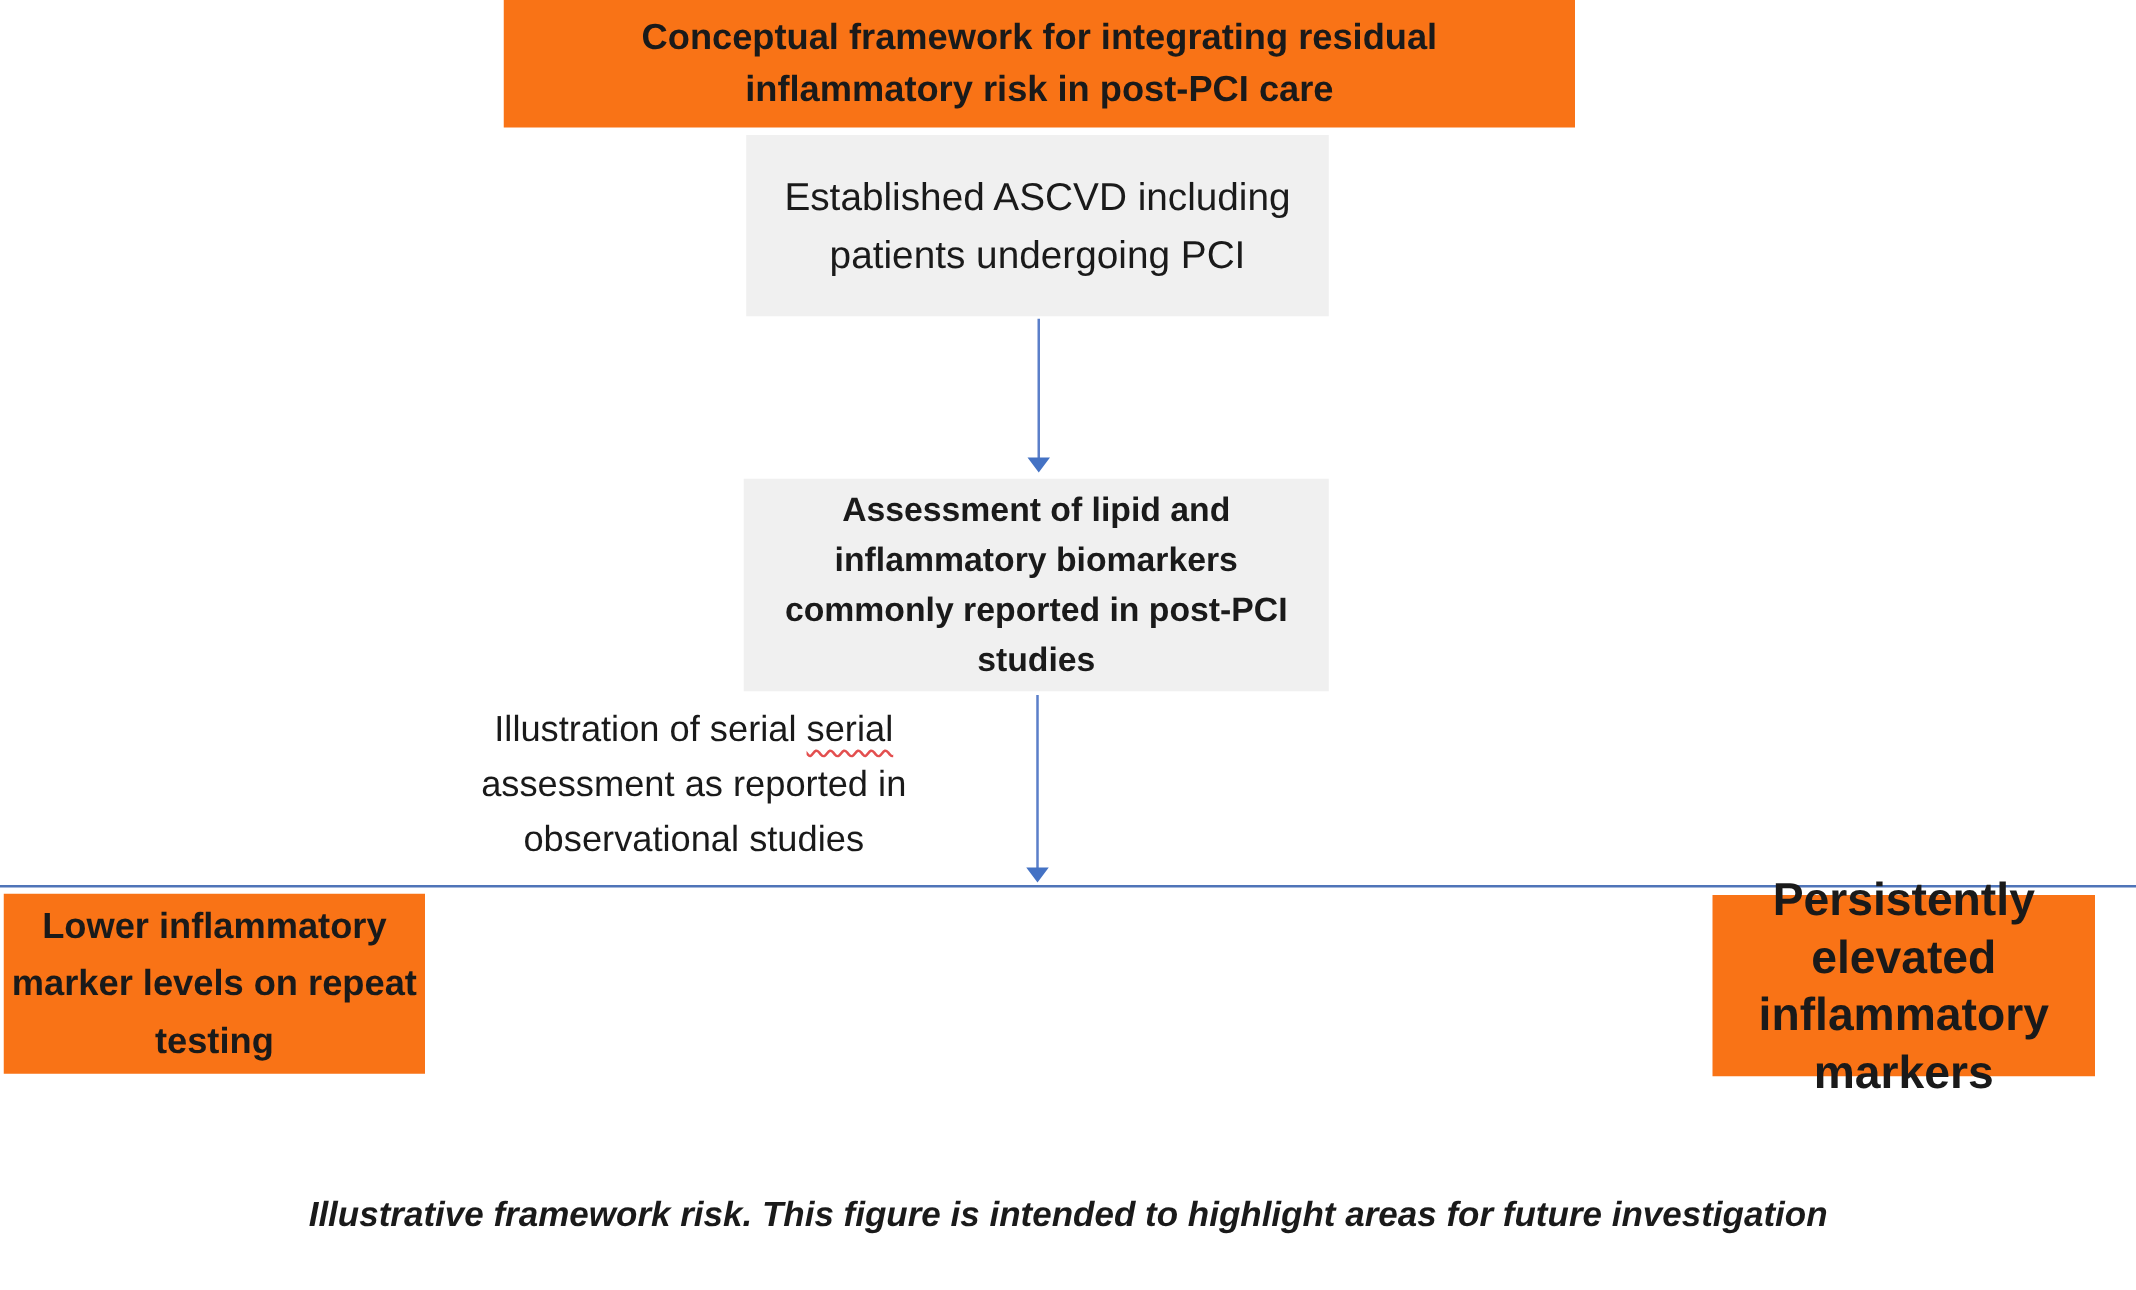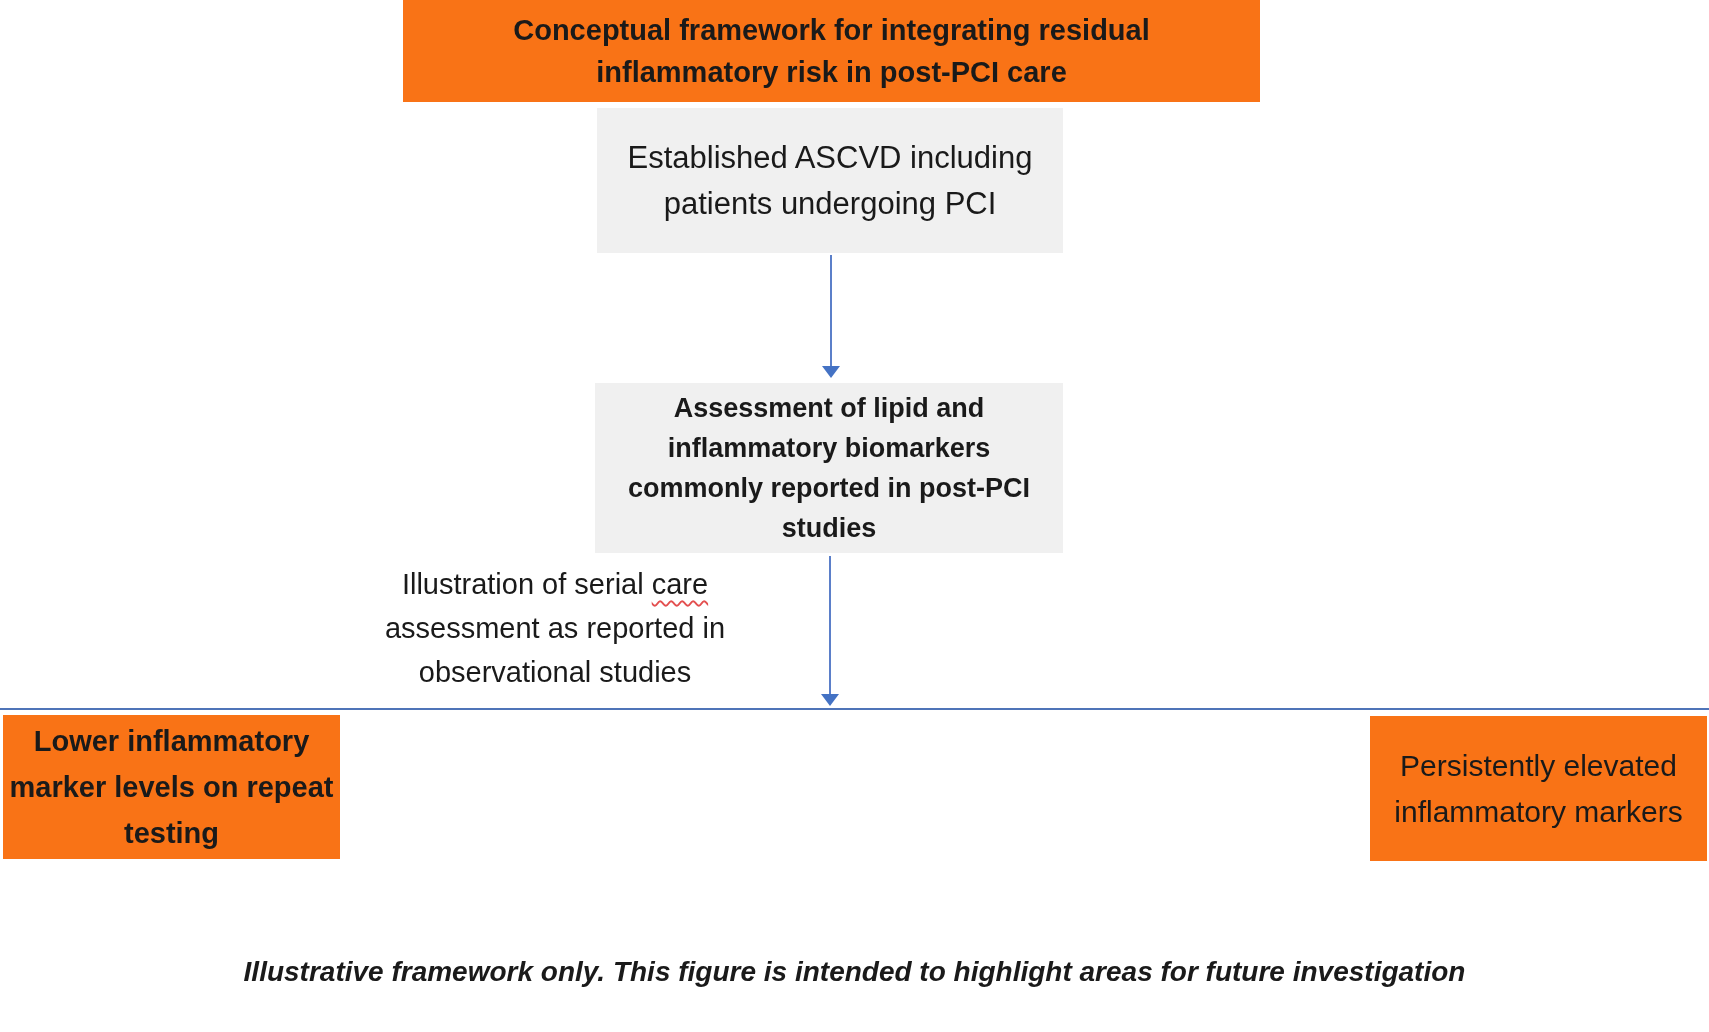--- a/index.html
+++ b/index.html
@@ -74,22 +74,22 @@
   #divider {
     position: absolute;
     left: 0; top: 708px; width: 1709px; height: 2px;
     background: #4f74b8;
   }
   #outcome-left {
     left: 3px; top: 715px; width: 337px; height: 144px;
     font-size: 29px; font-weight: 700; line-height: 46px;
   }
   #outcome-right {
-    left: 1370px; top: 716px; width: 337px; height: 145px;
-    font-size: 30px; font-weight: 400; line-height: 46px;
+    left: 1370px; top: 716px; width: 306px; height: 145px;
+    font-size: 37px; font-weight: 700; line-height: 46px;
   }
   #disclaimer {
     position: absolute;
     left: 0; top: 952px; width: 1709px;
     text-align: center;
     font-style: italic;
     font-weight: bold;
     font-size: 28px;
     line-height: 39px;
   }
@@ -108,33 +108,33 @@
   </div>
 
   <div id="arrow1" class="v-arrow"></div>
   <div id="arrow1-head" class="arrow-head"></div>
 
   <div id="assessment-box" class="box fill-gray">
     <span>Assessment of lipid and inflammatory biomarkers commonly reported in post-PCI studies</span>
   </div>
 
   <div id="serial-note">
-    <span>Illustration of serial </span><span class="squiggle">care</span><span> assessment as reported in observational studies</span>
+    <span>Illustration of serial </span><span class="squiggle">serial</span><span> assessment as reported in observational studies</span>
   </div>
 
   <div id="arrow2" class="v-arrow"></div>
   <div id="arrow2-head" class="arrow-head"></div>
 
   <div id="divider"></div>
 
   <div id="outcome-left" class="box fill-blue">
     <span>Lower inflammatory marker levels on repeat testing</span>
   </div>
 
   <div id="outcome-right" class="box fill-blue">
     <span>Persistently elevated inflammatory markers</span>
   </div>
 
   <div id="disclaimer">
-    <div>Illustrative framework only. This figure is intended to highlight areas for future investigation</div>
+    <div>Illustrative framework risk. This figure is intended to highlight areas for future investigation</div>
   </div>
 
 </div>
 
 </body></html>

